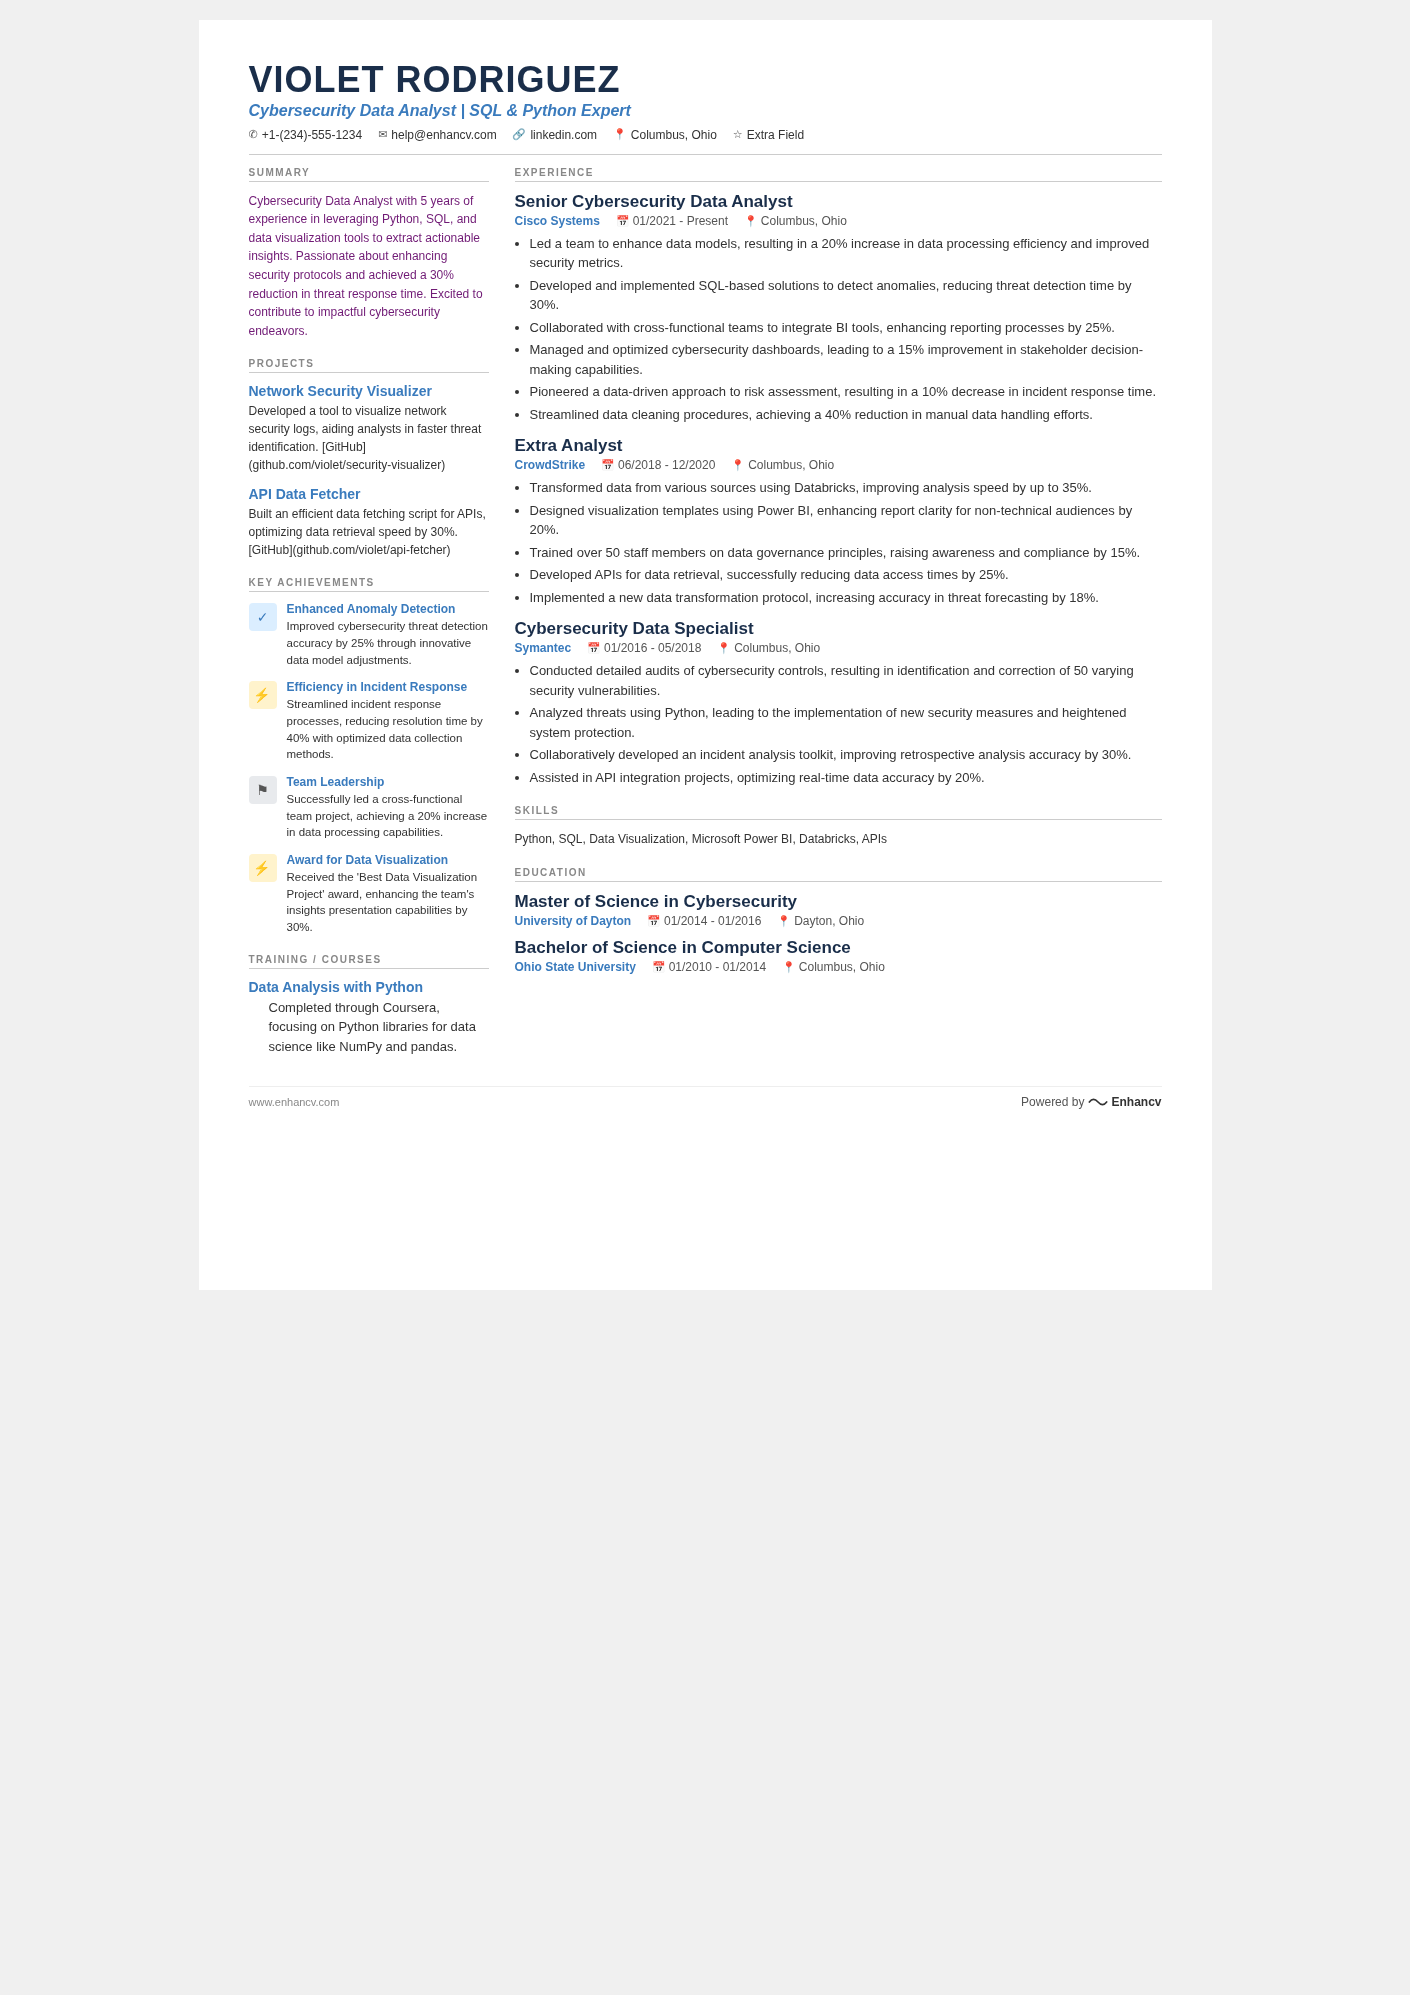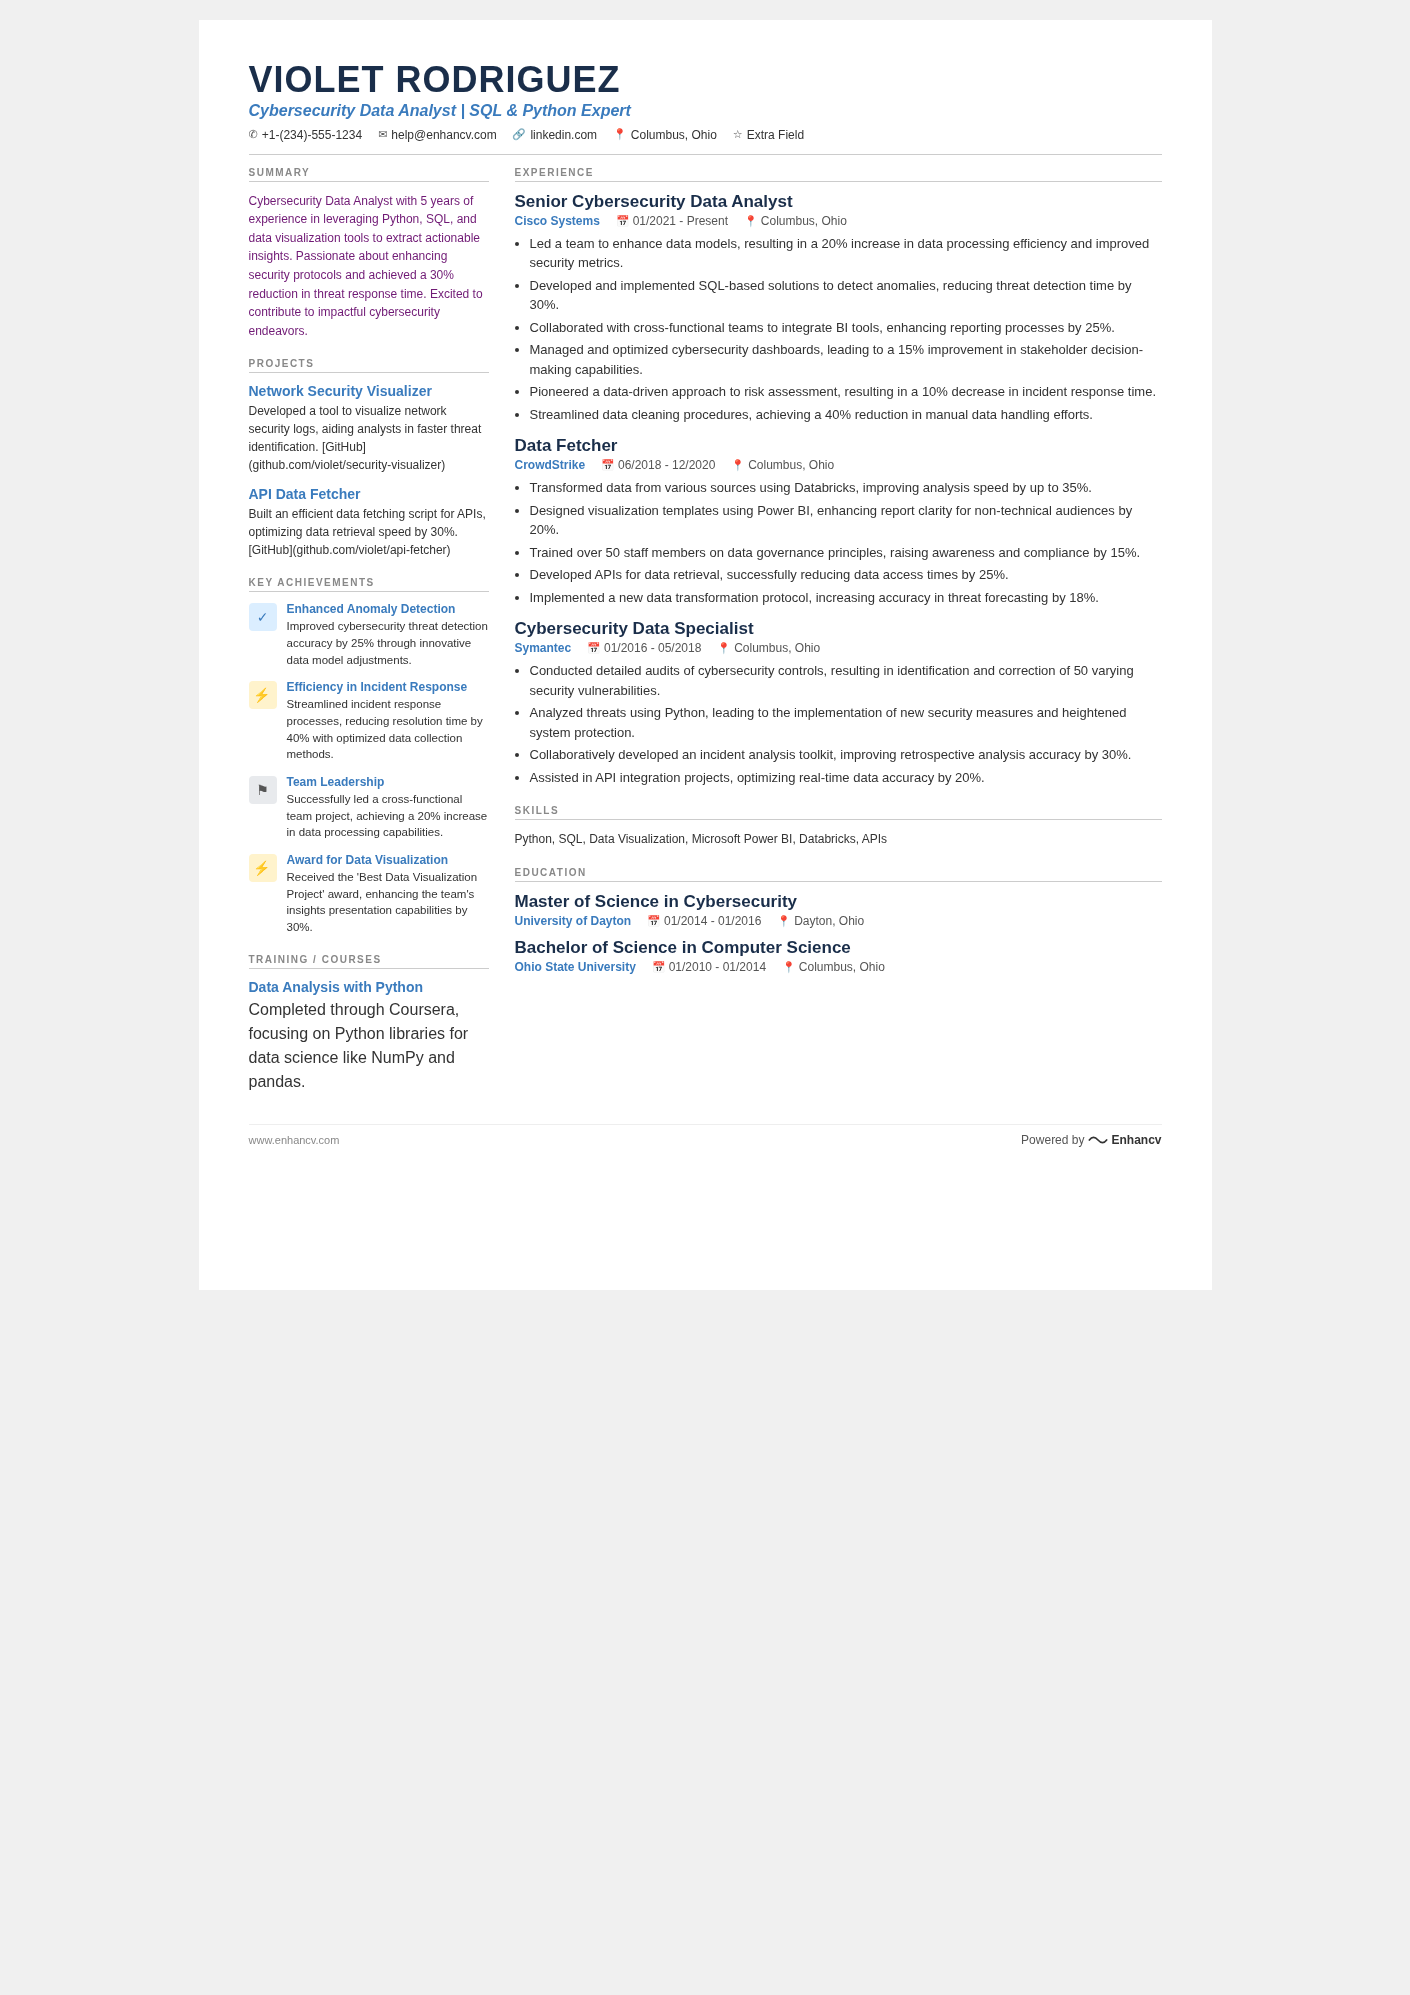--- a/index.html
+++ b/index.html
@@ -129,23 +129,24 @@
       line-height: 1.45;
     }
     
     .training-title {
       font-size: 14px;
       font-weight: 700;
       color: #3a7bbd;
       margin-bottom: 3px;
     }
     .training-desc {
-      font-size: 16px;
+      font-size: 13px;
       color: #333;
       line-height: 1.5;
+      margin-left: 20px;
     }
     
     .exp-title {
       font-size: 17px;
       font-weight: 800;
       color: #1a2e4a;
       margin-bottom: 2px;
     }
     .exp-meta {
       display: flex;
@@ -329,21 +330,21 @@
     <ul class="exp-bullets">
               <li>Led a team to enhance data models, resulting in a 20% increase in data processing efficiency and improved security metrics.</li>
               <li>Developed and implemented SQL-based solutions to detect anomalies, reducing threat detection time by 30%.</li>
               <li>Collaborated with cross-functional teams to integrate BI tools, enhancing reporting processes by 25%.</li>
               <li>Managed and optimized cybersecurity dashboards, leading to a 15% improvement in stakeholder decision-making capabilities.</li>
               <li>Pioneered a data-driven approach to risk assessment, resulting in a 10% decrease in incident response time.</li>
               <li>Streamlined data cleaning procedures, achieving a 40% reduction in manual data handling efforts.</li>
             </ul>
   </div>
           <div>
-    <div class="exp-title">Data Fetcher</div>
+    <div class="exp-title">Extra Analyst</div>
     <div class="exp-meta">
       <span class="exp-company">CrowdStrike</span>
       <span class="exp-date">06/2018 - 12/2020</span>
       <span class="exp-location">Columbus, Ohio</span>
     </div>
     <ul class="exp-bullets">
               <li>Transformed data from various sources using Databricks, improving analysis speed by up to 35%.</li>
               <li>Designed visualization templates using Power BI, enhancing report clarity for non-technical audiences by 20%.</li>
               <li>Trained over 50 staff members on data governance principles, raising awareness and compliance by 15%.</li>
               <li>Developed APIs for data retrieval, successfully reducing data access times by 25%.</li>

